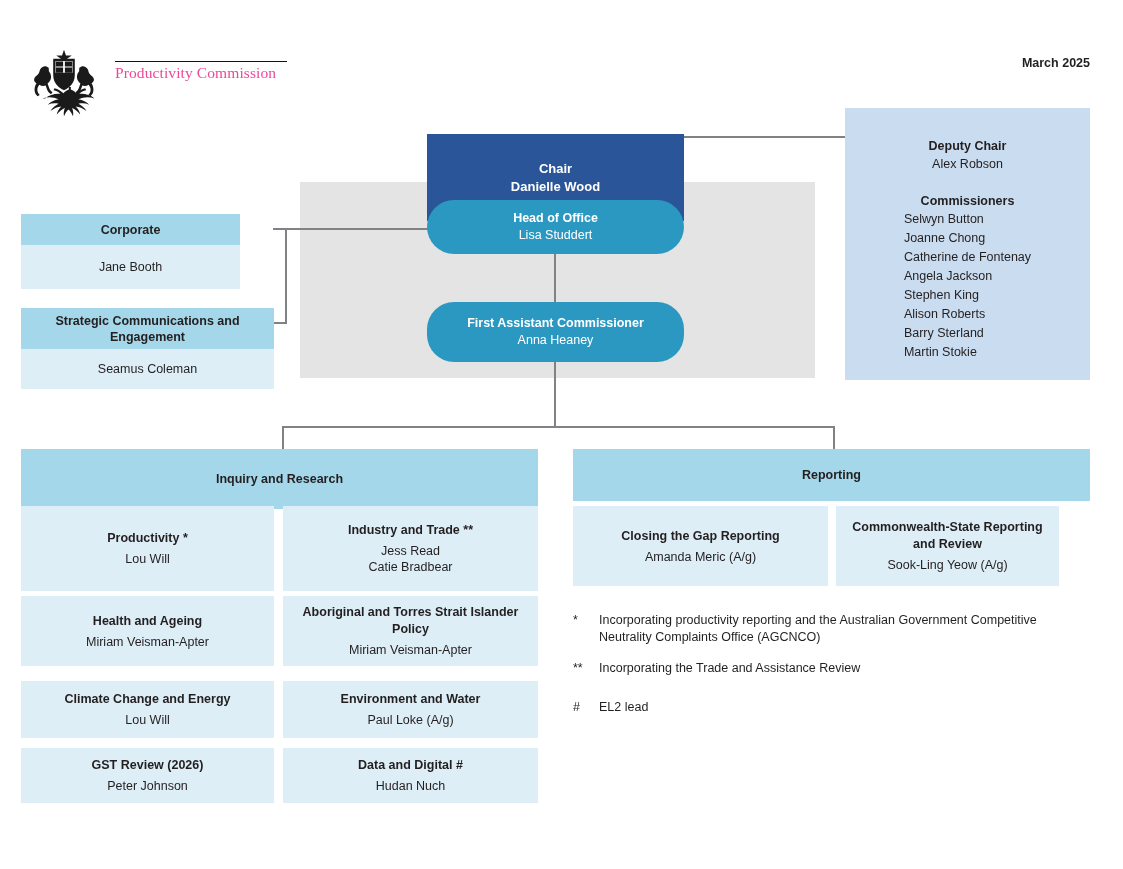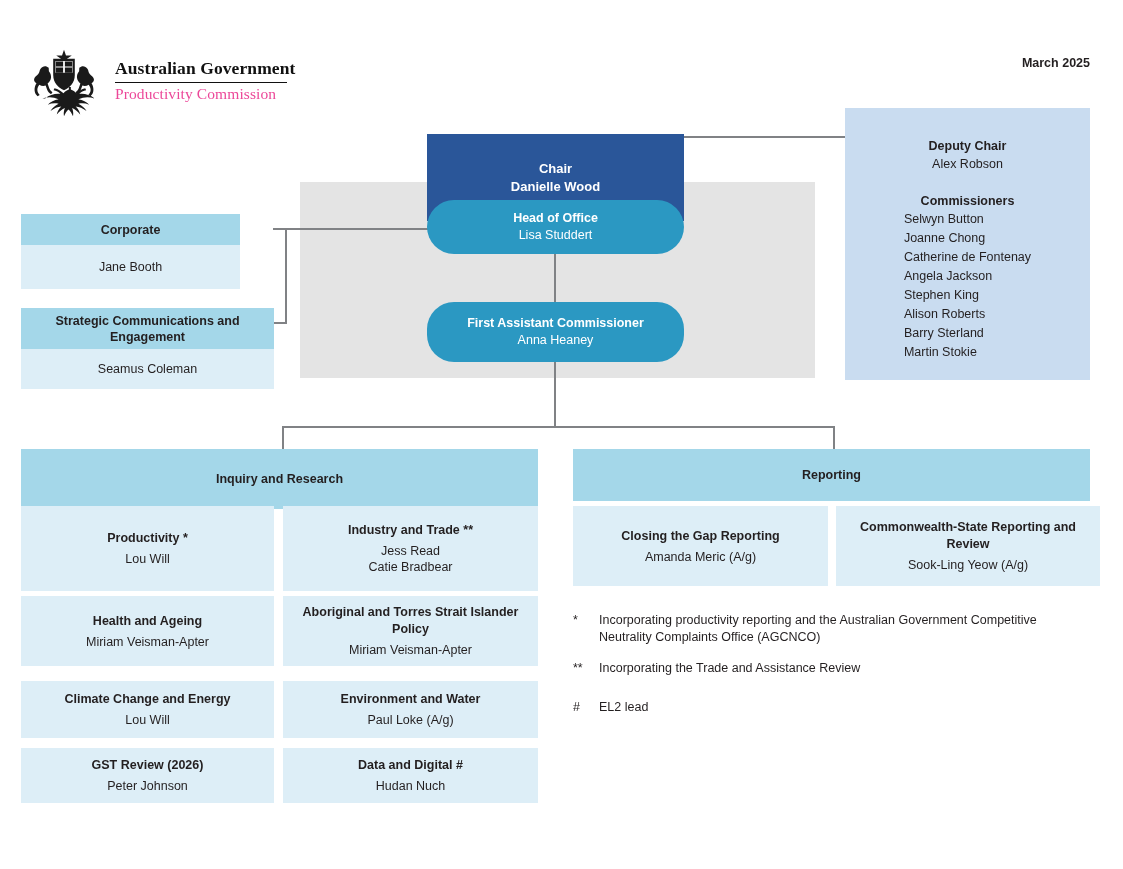--- a/index.html
+++ b/index.html
@@ -77,21 +77,20 @@
       <path d="M33 22 c-3 -3 -7 -2 -9 1 c-1.4 2 -1 4 -2.6 6 c-1.6 2 -4 3 -4.6 5.5 c-.5 2.2 1 3.6 2.6 4.6 c-1.6 2.6 -2.4 5.6 -2 8.6 c.3 2.3 1.5 4.3 3.2 5.8 l2.4 -1.4 c-1.6 -1.6 -2.6 -3.6 -2.6 -5.8 c0 -2 .8 -4 2.2 -5.6 c2 1.4 4.6 1.8 7 1 l1.6 4.4 c.8 2.2 2.4 4 4.4 5.2 l1.6 -2 c-1.8 -1.2 -3.2 -3 -3.8 -5 l-1.6 -4.8 c2.2 -1.6 3.6 -4 3.8 -6.6 c.2 -2.6 -.6 -5.2 -2.4 -7.2 Z"></path>
 
       <path d="M67 22 c3 -3 7 -2 9 1 c1.4 2 1 4 2.6 6 c1.6 2 4 3 4.6 5.5 c.5 2.2 -1 3.6 -2.6 4.6 c1.6 2.6 2.4 5.6 2 8.6 c-.3 2.3 -1.5 4.3 -3.2 5.8 l-2.4 -1.4 c1.6 -1.6 2.6 -3.6 2.6 -5.8 c0 -2 -.8 -4 -2.2 -5.6 c-2 1.4 -4.6 1.8 -7 1 l-1.6 4.4 c-.8 2.2 -2.4 4 -4.4 5.2 l-1.6 -2 c1.8 -1.2 3.2 -3 3.8 -5 l1.6 -4.8 c-2.2 -1.6 -3.6 -4 -3.8 -6.6 c-.2 -2.6 .6 -5.2 2.4 -7.2 Z"></path>
 
       <path d="M26 56 c6 -2 12 -2 18 1 c-5 1 -9 3 -12 6 c4 -1.6 8 -2 12 -1 c-4 2 -7 4.6 -9 8 c4 -3 8 -4.6 12 -5 c-2.6 2.6 -4.4 5.6 -5 9 c3 -3.6 6 -6 9 -7.2 c-1.2 3 -1.6 6 -1 9 c1.4 -3.4 3 -6 5 -7.6 c2 1.6 3.6 4.2 5 7.6 c.6 -3 .2 -6 -1 -9 c3 1.2 6 3.6 9 7.2 c-.6 -3.4 -2.4 -6.4 -5 -9 c4 .4 8 2 12 5 c-2 -3.4 -5 -6 -9 -8 c4 -1 8 -.6 12 1 c-3 -3 -7 -5 -12 -6 c6 -3 12 -3 18 -1 c-5 -4 -11 -5.6 -17 -5 c2 -2 4.6 -3.4 7.6 -4 l-1 -2.4 c-4 1 -7.4 3 -10 5.8 c-1.6 -2 -3.6 -3.4 -6 -4.2 l0 -3 l-2.2 0 l0 3 c-2.4 .8 -4.4 2.2 -6 4.2 c-2.6 -2.8 -6 -4.8 -10 -5.8 l-1 2.4 c3 .6 5.6 2 7.6 4 c-6 -.6 -12 1 -17 5 Z"></path>
     </g>
   </svg>
 </div>
 
 <div class="abs" id="brand">
-  <div class="line1">Australian Government</div>
   <div class="rule"></div>
   <div class="line2">Productivity Commission</div>
 </div>
 
 <div class="abs" id="date-label">March 2025</div>
 
 <div class="abs greypanel" style="left:300px;top:182px;width:515px;height:196px;"></div>
 
 <div class="abs ln lnh" style="left:684px;top:136px;width:161px;"></div>
 
@@ -200,21 +199,21 @@
 </div>
 
 <div class="abs divhdr" style="left:573px;top:449px;width:517px;height:52px;">
   <span class="lbl">Reporting</span>
 </div>
 
 <div class="abs subbox" style="left:573px;top:506px;width:255px;height:80px;">
   <div class="t">Closing the Gap Reporting</div>
   <div class="n gap">Amanda Meric (A/g)</div>
 </div>
-<div class="abs subbox" style="left:836px;top:506px;width:264px;height:80px;">
+<div class="abs subbox" style="left:836px;top:506px;width:223px;height:80px;">
   <div class="t">Commonwealth-State Reporting and Review</div>
   <div class="n gap">Sook-Ling Yeow (A/g)</div>
 </div>
 
 <div class="abs" style="left:573px;top:612px;width:500px;">
   <div class="fn" style="position:relative;margin-bottom:14px;">
     <span class="mk">*</span>
     <span class="tx">Incorporating productivity reporting and the Australian Government Competitive Neutrality Complaints Office (AGCNCO)</span>
   </div>
   <div class="fn" style="position:relative;margin-bottom:22px;">

